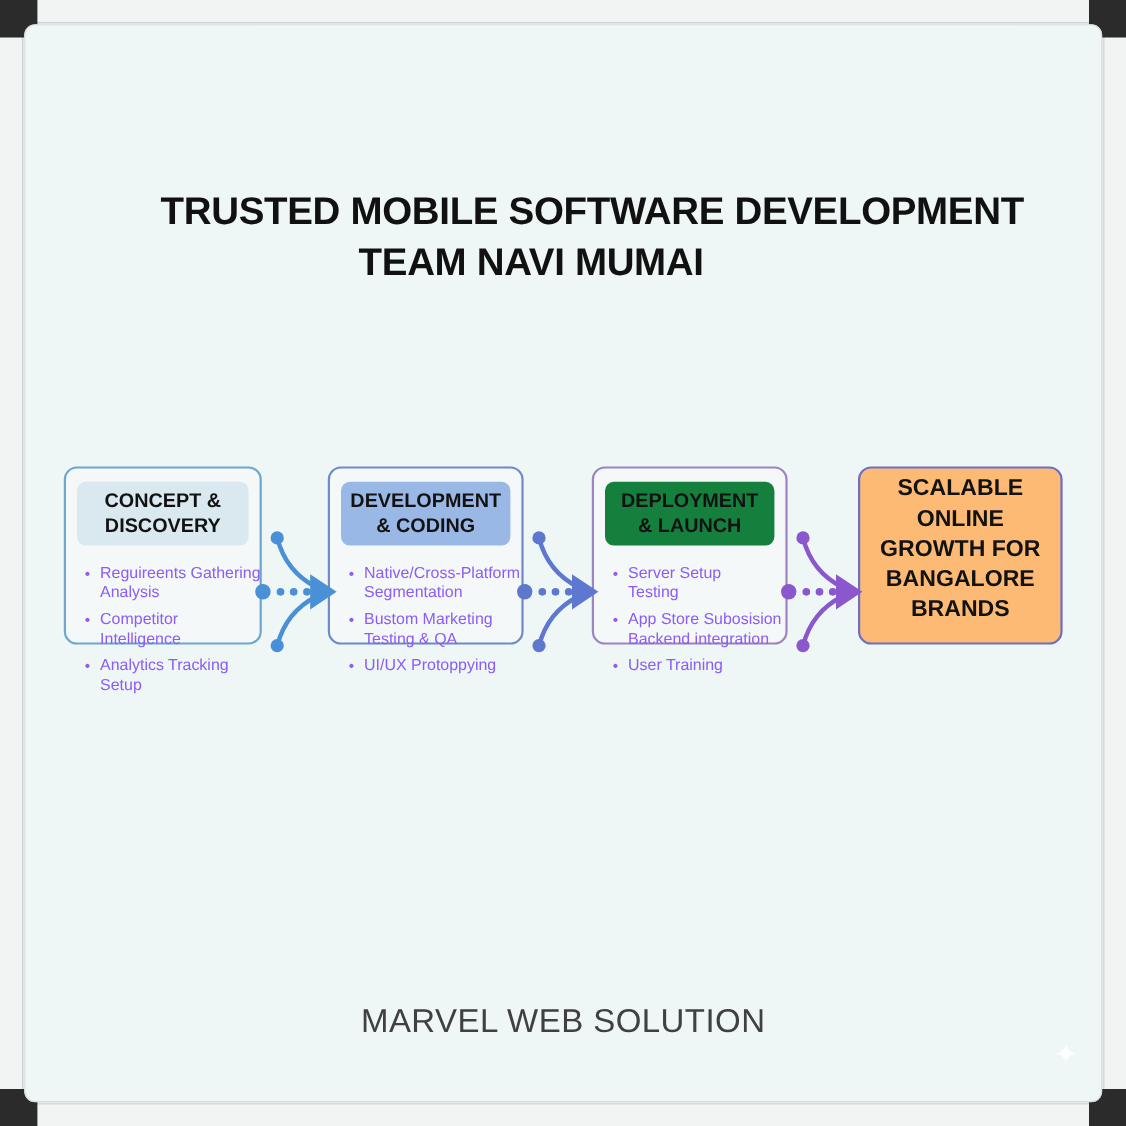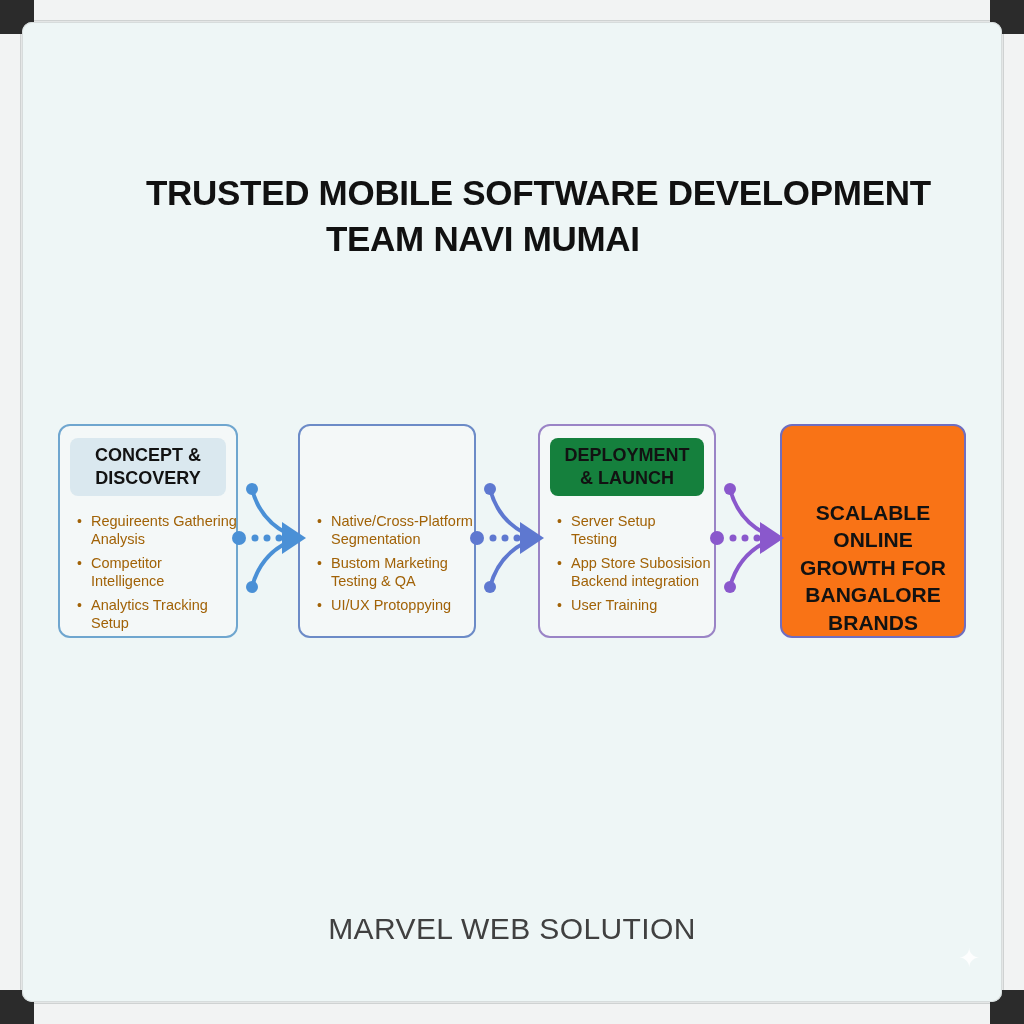--- a/index.html
+++ b/index.html
@@ -24,45 +24,45 @@
     box-shadow: inset 0 0 0 1px #d7dcdc;
   }
   .title {
     position:absolute; left:0; right:0; top:170px; text-align:center;
     font-weight:bold; font-size:35px; color:#111; line-height:46px;
     letter-spacing:-0.3px;
   }
   .title .line1 { position:absolute; left:146px; top:0; white-space:nowrap; }
   .title .line2 { position:absolute; left:326px; top:46px; white-space:nowrap; }
   .card {
-    position:absolute; top:424px; height:214px; border-radius:12px;
+    position:absolute; top:424px; height:162px; border-radius:12px;
     background:#f4f8f8; box-sizing:border-box;
   }
   .card .head {
     position:absolute; left:10px; right:10px; top:12px; height:58px;
     border-radius:8px; text-align:center; font-weight:bold; font-size:18px;
     line-height:23px; color:#121212; padding-top:6px; box-sizing:border-box;
   }
   .card ul { position:absolute; left:14px; top:86px; margin:0; padding:0; list-style:none; }
   .card li {
     position:relative; padding-left:17px; font-size:14.5px; line-height:18px;
-    color:#a16207; margin-bottom:6px; white-space:nowrap;
+    color:#8b5cf6; margin-bottom:6px; white-space:nowrap;
   }
   .card li::before {
     content:"\2022"; position:absolute; left:3px; top:0; font-size:14px;
   }
   .c1 { left:58px; width:180px; border:2px solid #6fa6cf; }
   .c1 .head { background:#dae8ef; }
   .c2 { left:298px; width:178px; border:2px solid #6c8bc7; }
   .c2 .head { background:#9ab8e6; }
   .c3 { left:538px; width:178px; border:2px solid #9a84c6; }
   .c3 .head { background:#15803d; }
   .c4 {
     left:780px; width:186px; border:2.5px solid #6f6ec0;
-    background:#f97316; display:flex; align-items:flex-end; justify-content:center;
+    background:#fdba74; display:flex; align-items:center; justify-content:center;
   }
   .c4 .final {
     text-align:center; font-weight:bold; font-size:21px; line-height:27.5px;
     color:#121212; margin-top:-12px;
   }
   .connector { position:absolute; top:470px; width:90px; height:140px; }
   .footer {
     position:absolute; left:0; right:0; top:912px; text-align:center;
     font-size:30px; color:#404040; letter-spacing:0.4px;
   }
@@ -93,20 +93,24 @@
     <div>DISCOVERY</div>
   </div>
   <ul>
     <li><span>Reguireents Gathering</span><br><span>Analysis</span></li>
     <li><span>Competitor</span><br><span>Intelligence</span></li>
     <li><span>Analytics Tracking</span><br><span>Setup</span></li>
   </ul>
 </div>
 
 <div class="card c2">
+  <div class="head">
+    <div>DEVELOPMENT</div>
+    <div>&amp; CODING</div>
+  </div>
   <ul>
     <li><span>Native/Cross-Platform</span><br><span>Segmentation</span></li>
     <li><span>Bustom Marketing</span><br><span>Testing &amp; QA</span></li>
     <li><span>UI/UX Protoppying</span></li>
   </ul>
 </div>
 
 <div class="card c3">
   <div class="head">
     <div>DEPLOYMENT</div>

